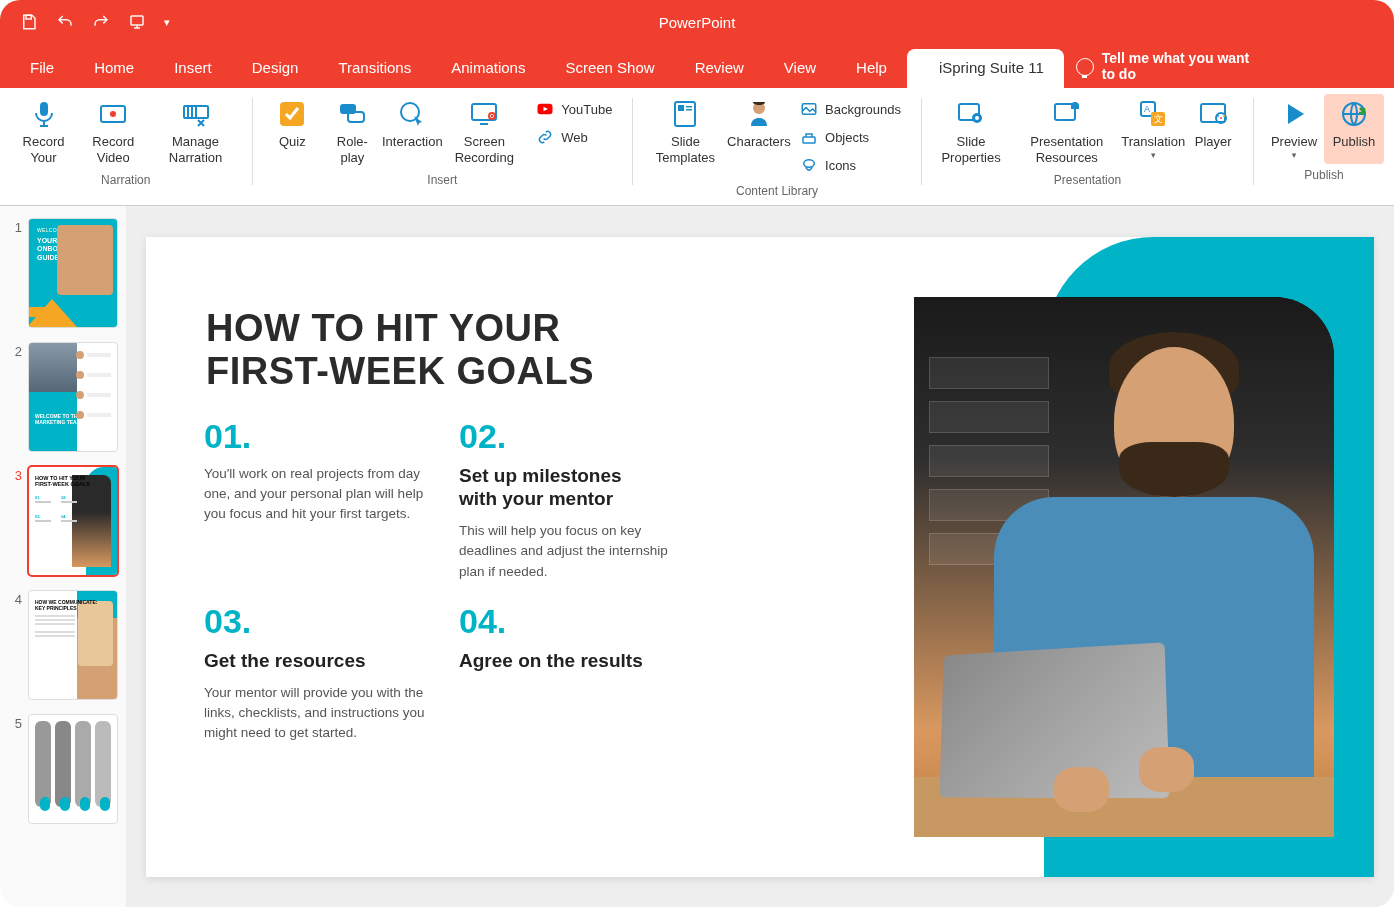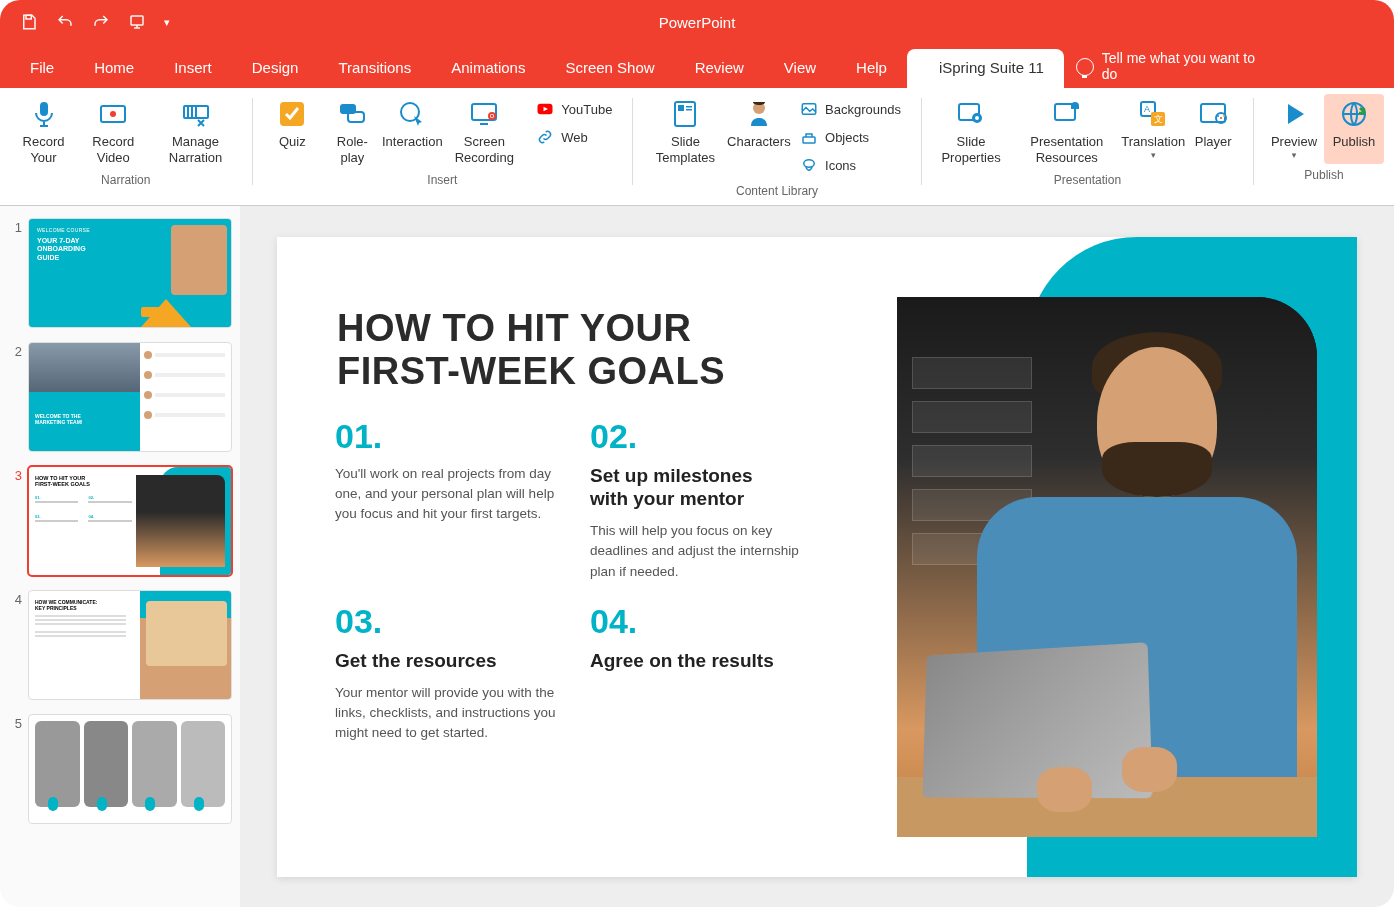--- a/index.html
+++ b/index.html
@@ -8,21 +8,21 @@
 
 .titlebar { height: 44px; background: #f03e2f; display: flex; align-items: center; padding: 0 20px; color: #fff; }
 .titlebar .qat { display: flex; gap: 18px; align-items: center; }
 .titlebar .qat-icon { width: 18px; height: 18px; fill: #fff; opacity: .95; cursor: pointer; }
 .titlebar .apptitle { position: absolute; left: 50%; transform: translateX(-50%); font-size: 15px; font-weight: 500; }
 
 
 .menurow { height: 44px; background: #f03e2f; display: flex; align-items: flex-end; padding: 0 10px; gap: 0; position: relative; }
 .menutab { padding: 10px 20px 12px 20px; color: #fff; font-size: 15px; cursor: pointer; }
 .menutab.active { background: #fff; color: #333; border-radius: 8px 8px 0 0; font-weight: 500; padding-left: 32px; }
-.tellme { display: flex; align-items: center; gap: 8px; color: #fff; font-size: 14px; padding: 0 12px 6px 12px; }
+.tellme { display: flex; align-items: center; gap: 8px; color: #fff; font-size: 14px; padding: 0 12px 6px 12px; font-weight: bold; }
 .bulb { width: 18px; height: 18px; border: 1.5px solid #fff; border-radius: 50%; position: relative; }
 .bulb::after { content:''; position:absolute; bottom:-3px; left:5px; width:5px; height:3px; background:#fff; }
 
 
 .ribbon { background: #fff; border-bottom: 1px solid #ccc; display: flex; padding: 6px 4px 0 4px; height: 118px; }
 .rgroup { display: flex; flex-direction: column; align-items: center; padding: 0 6px; position: relative; }
 .rgroup-items { display: flex; gap: 0; }
 .rbtn { display: flex; flex-direction: column; align-items: center; justify-content: flex-start; padding: 4px 6px; min-width: 60px; text-align: center; cursor: pointer; border-radius: 4px; }
 .rbtn.highlighted { background: #ffd4c4; }
 .rbtn .ricon { width: 32px; height: 32px; margin-bottom: 4px; }
@@ -36,21 +36,21 @@
 
 .workarea { display: flex; height: calc(907px - 44px - 44px - 118px); }
 .thumbs { width: 240px; background: #fafafa; padding: 12px 8px; overflow-y: auto; }
 .thumb-row { display: flex; gap: 6px; margin-bottom: 14px; }
 .thumb-num { width: 14px; font-size: 13px; color: #666; text-align: right; padding-top: 2px; }
 .thumb { flex: 1; height: 110px; background: #fff; border: 1px solid #ddd; border-radius: 4px; position: relative; overflow: hidden; }
 .thumb.selected { outline: 2px solid #f03e2f; outline-offset: -1px; }
 
 
 .canvas { flex: 1; background: #eee; display: flex; align-items: center; justify-content: center; padding: 20px; }
-.slide { width: 1080px; height: 640px; background: #fff; box-shadow: 0 2px 8px rgba(0,0,0,0.1); position: relative; overflow: hidden; }
+.slide { width: 1228px; height: 640px; background: #fff; box-shadow: 0 2px 8px rgba(0,0,0,0.1); position: relative; overflow: hidden; }
 .slide-title { position: absolute; left: 60px; top: 70px; font-size: 38px; font-weight: 800; color: #2b2b2b; line-height: 1.15; letter-spacing: .5px; white-space: pre-line; }
 .goals { position: absolute; left: 58px; top: 180px; width: 480px; display: grid; grid-template-columns: 1fr 1fr; gap: 20px 30px; }
 .goal { }
 .goal-num { font-size: 34px; font-weight: 800; color: #00b3c6; margin-bottom: 8px; }
 .goal-h { font-size: 19px; font-weight: 700; color: #222; margin-bottom: 10px; white-space: pre-line; line-height: 1.25; }
 .goal-p { font-size: 13.5px; color: #555; line-height: 1.5; }
 .slide-shape { position: absolute; right: 0; top: 0; width: 330px; height: 640px; background: #00b3c6; border-top-left-radius: 110px; }
 .slide-photo { position: absolute; right: 40px; top: 60px; width: 420px; height: 540px; border-radius: 0 60px 0 0; overflow: hidden; background: #000; }
 .slide-photo .bg { width: 100%; height: 100%; background: linear-gradient(180deg,#1a1a1a 0%, #2e2e2e 30%, #d89860 80%, #c08040 100%); position: relative; }
 .slide-photo .shelves { position: absolute; left: 15px; top: 60px; width: 120px; height: 260px; }

